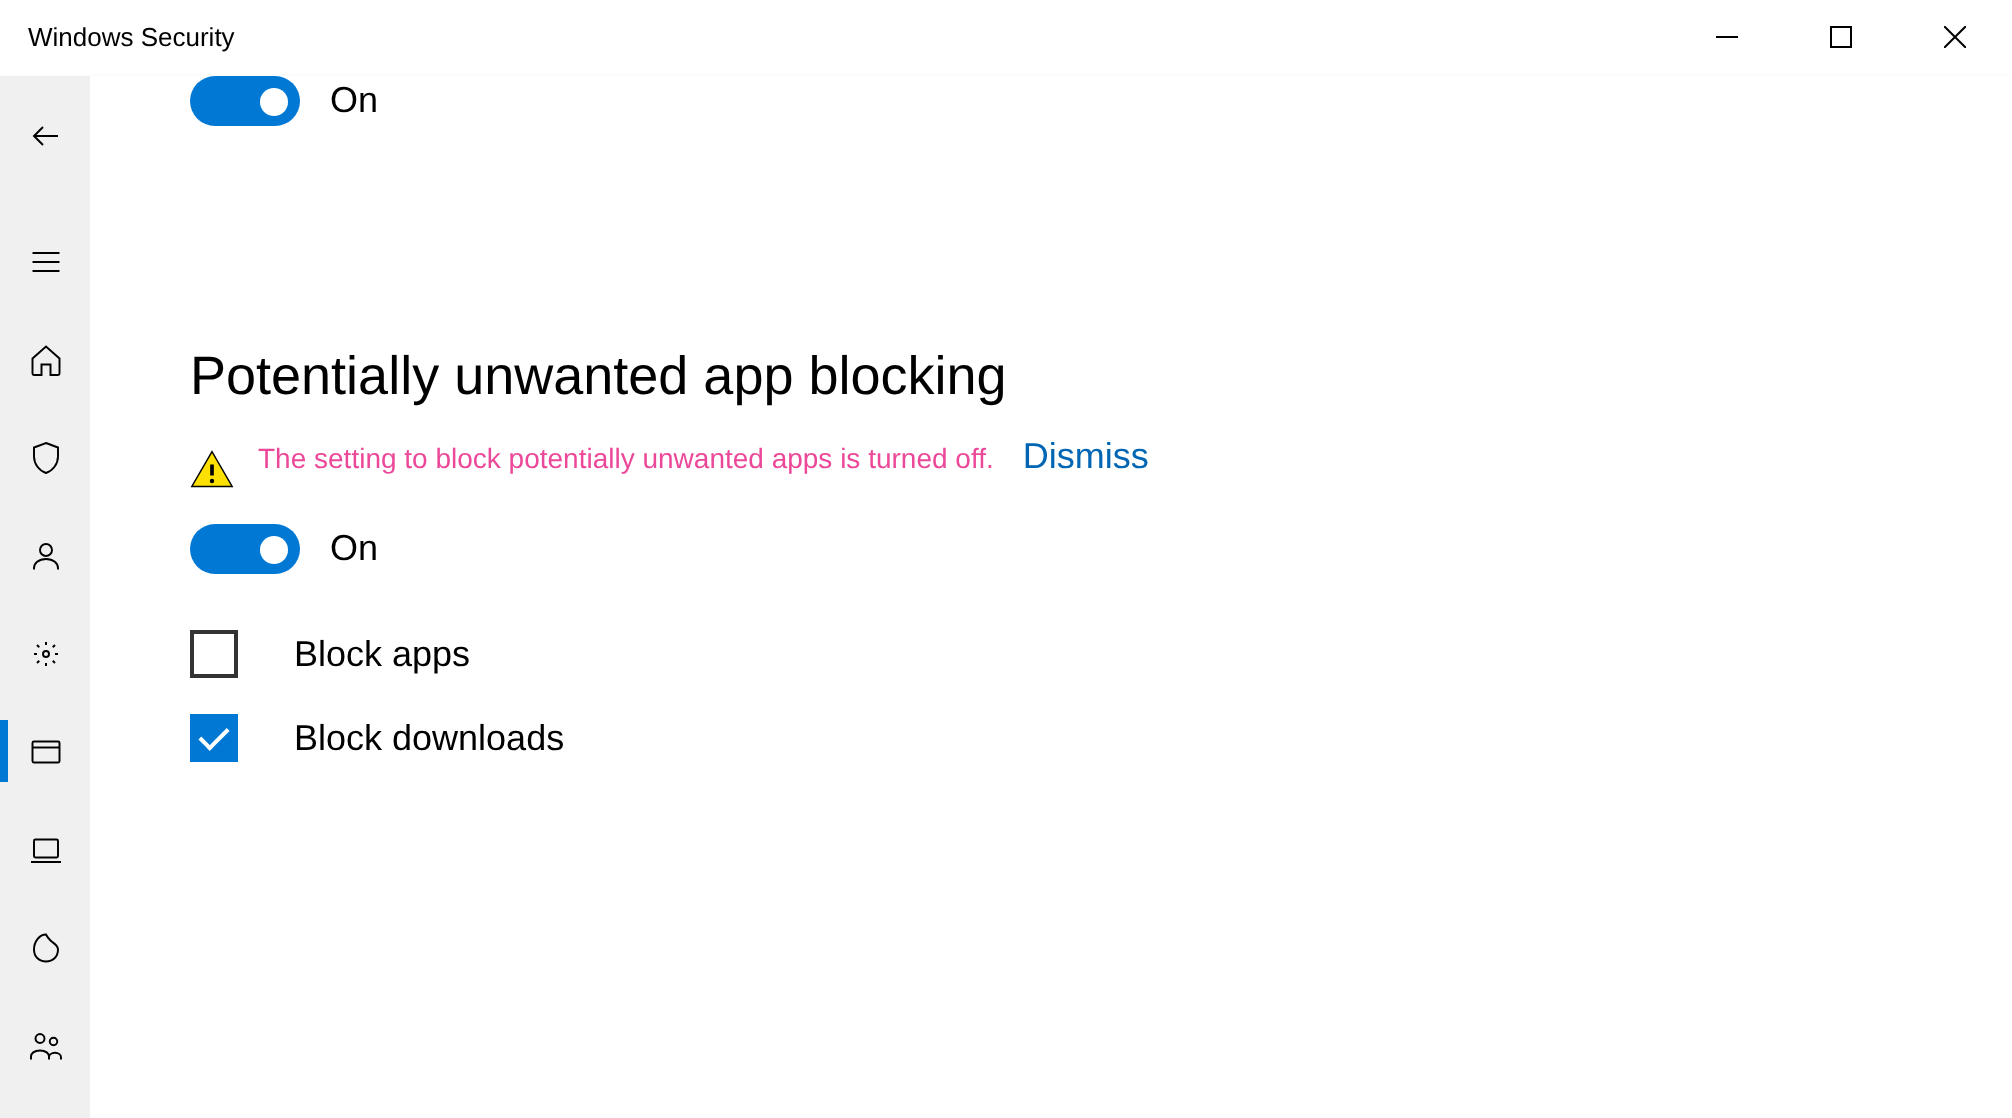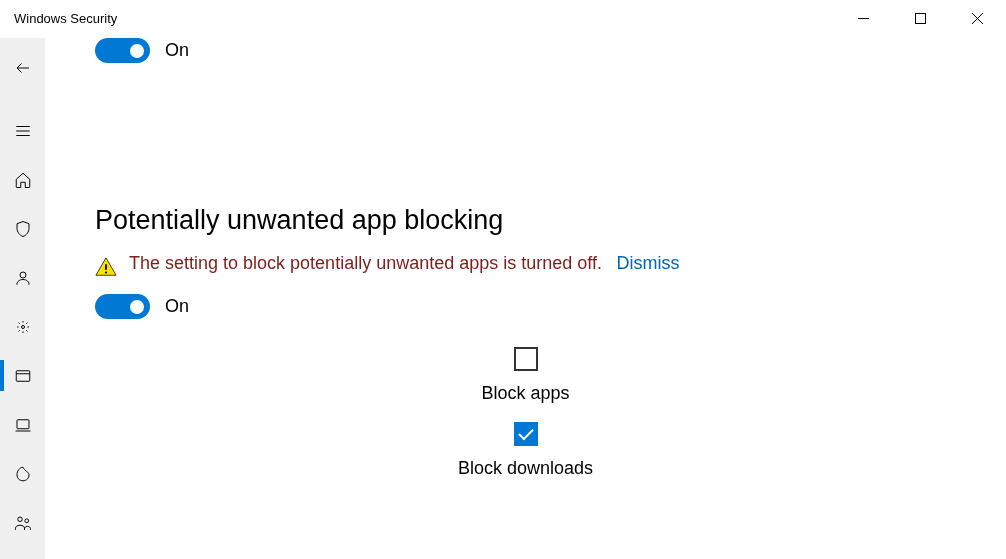--- a/index.html
+++ b/index.html
@@ -119,21 +119,21 @@
     right: 6px;
   }
   .toggle-label {
     font-size: 18px;
     color: #000;
   }
   .section-title {
     font-size: 27px;
     font-weight: 400;
     color: #000;
-    margin-top: 112px;
+    margin-top: 80px;
     margin-bottom: 14px;
   }
   .section-desc {
     font-size: 18px;
     color: #5f5f5f;
     line-height: 1.4;
     max-width: 560px;
     margin-bottom: 12px;
   }
   .warning-row {
@@ -143,40 +143,39 @@
     margin-bottom: 16px;
     max-width: 680px;
   }
   .warning-icon {
     width: 22px;
     height: 22px;
     flex-shrink: 0;
     margin-top: 6px;
   }
   .warning-text {
-    font-size: 18px;
-    color: #7f1d1d;
+    font-size: 14px;
+    color: #ec4899;
     line-height: 1.45;
   }
   .warning-msg-wrap {
     flex: 1;
   }
   .dismiss-link {
     color: #0066b4;
     font-size: 18px;
     margin-left: 10px;
     cursor: pointer;
     margin-top: 31px;
   }
   .checkbox-row {
     display: flex;
     align-items: center;
-    gap: 12px;
+    gap: 28px;
     margin-top: 28px;
-    flex-direction: column;
   }
   .checkbox-row + .checkbox-row {
     margin-top: 18px;
   }
   .checkbox {
     width: 24px;
     height: 24px;
     border: 2px solid #333;
     cursor: pointer;
     display: flex;

